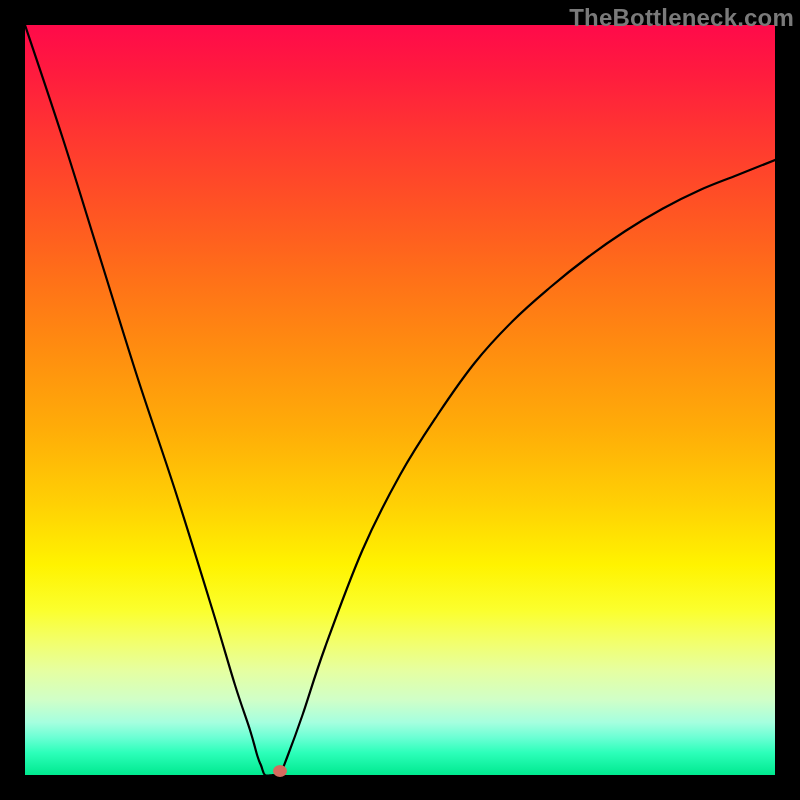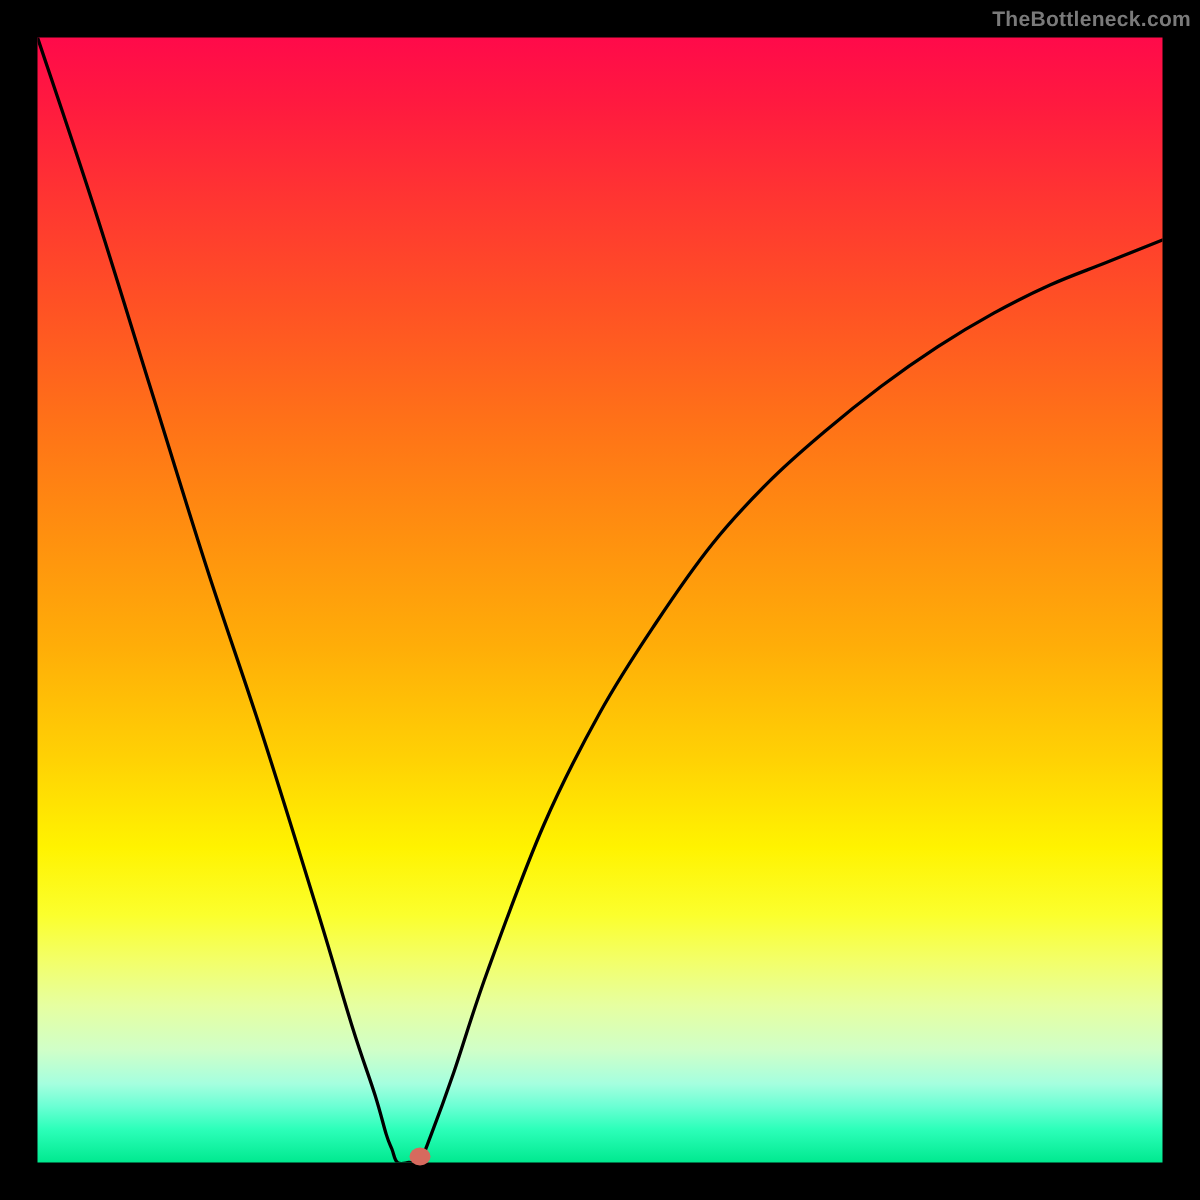--- a/index.html
+++ b/index.html
@@ -47,21 +47,21 @@
     height: 12px;
     border-radius: 50%;
     background: #d66a5e;
     transform: translate(-50%, -50%);
   }
   .watermark {
     position: absolute;
     top: 4px;
     right: 6px;
     font-family: Arial, Helvetica, sans-serif;
-    font-size: 14px;
+    font-size: 24px;
     font-weight: 600;
     color: #7a7a7a;
     letter-spacing: 0.2px;
   }
 </style>
 </head>
 <body>
 
 <div class="frame">
   <div class="plot">

